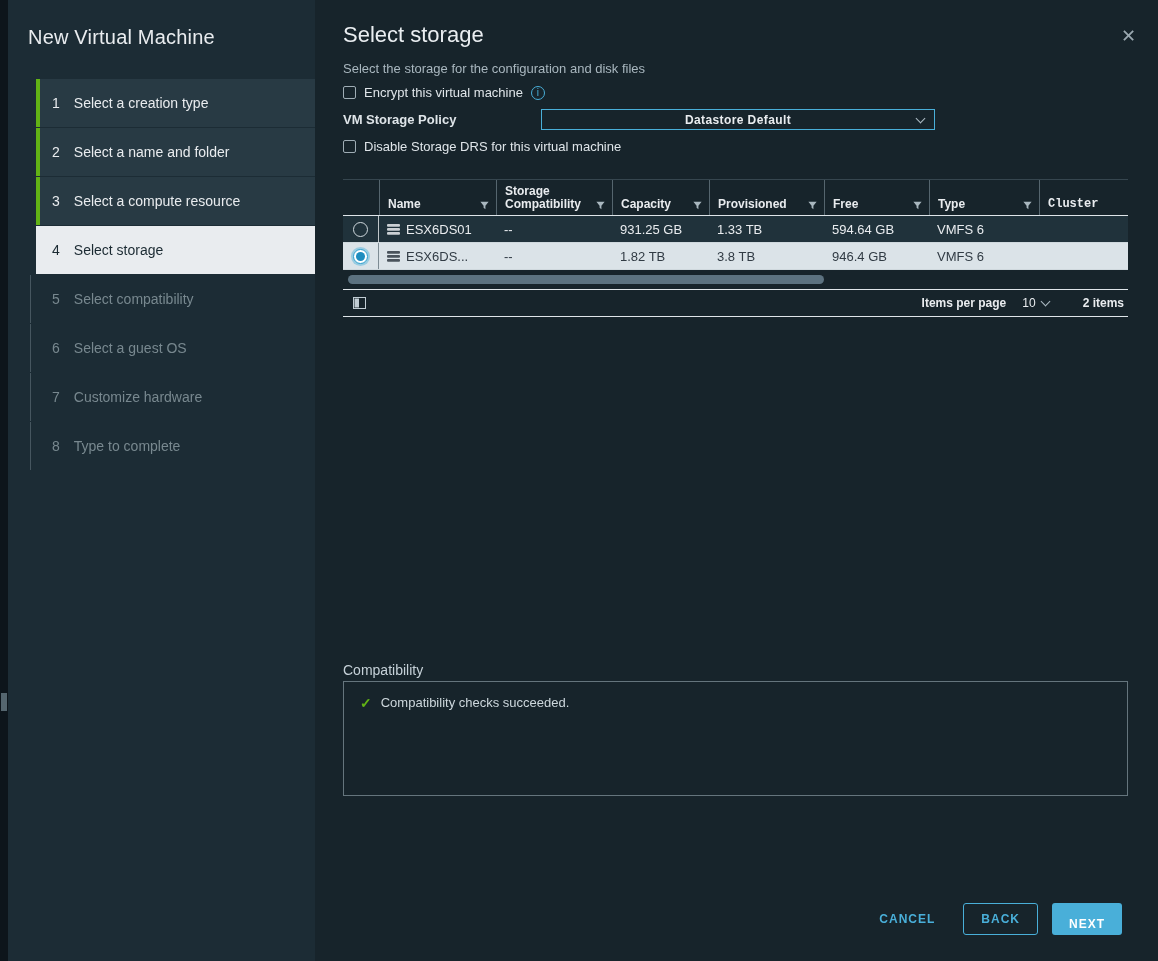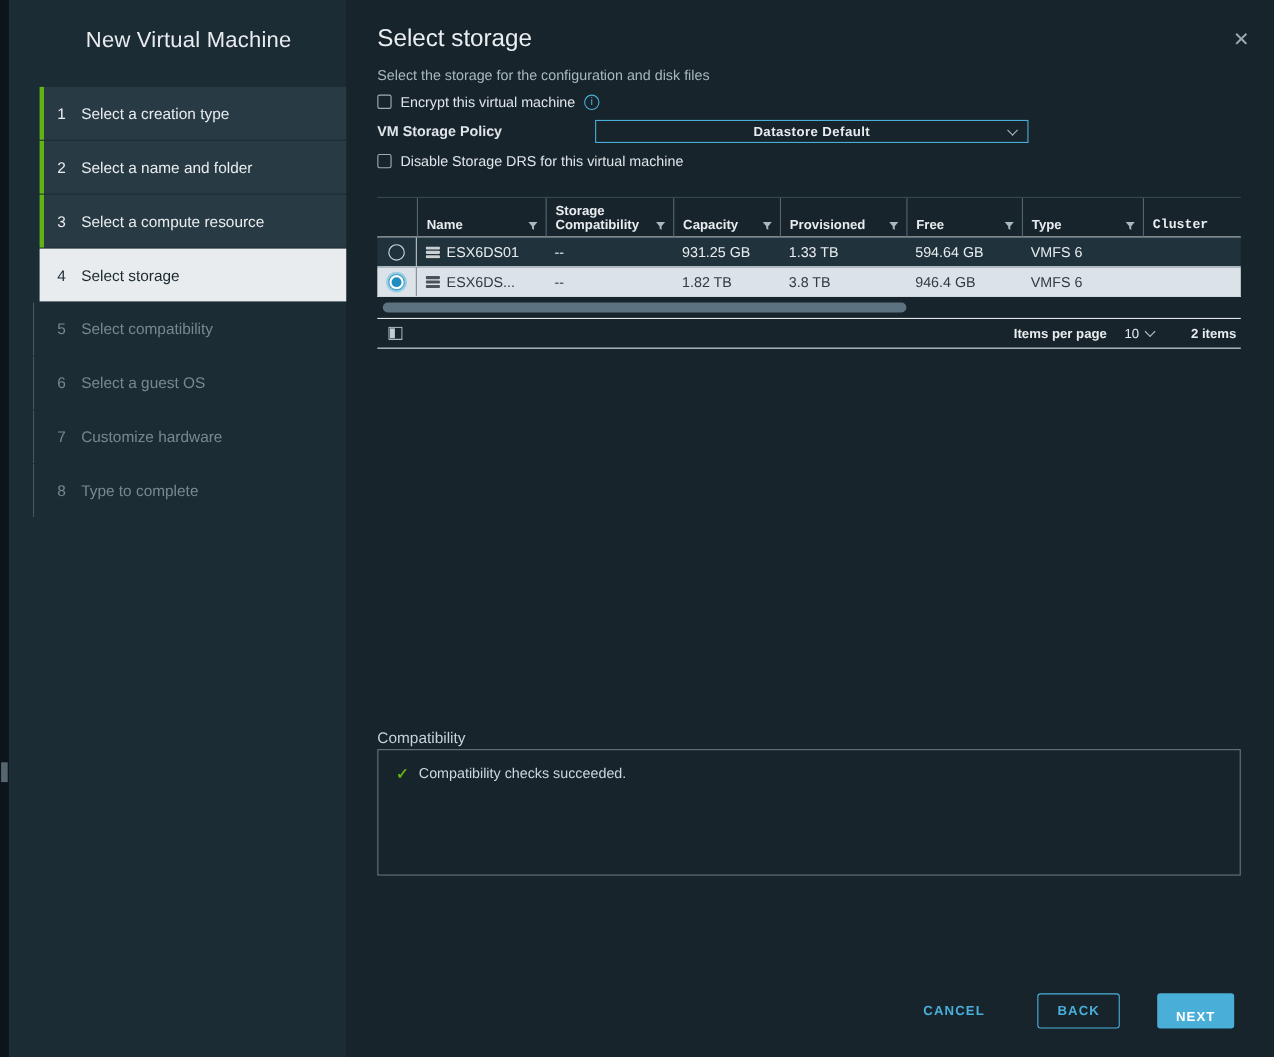--- a/index.html
+++ b/index.html
@@ -6,21 +6,21 @@
   html,body { width:1158px; height:961px; }
   body { font-family:"Liberation Sans", sans-serif; background:#17242b; color:#e9ecef; overflow:hidden; }
   .app { display:flex; width:1158px; height:961px; }
 
   
   .edge { width:8px; background:#0d151b; position:relative; flex:none; }
   .edge-thumb { position:absolute; left:1px; top:693px; width:6px; height:18px; background:#55666f; }
 
   
   .sidebar { width:307px; background:#1c2c35; padding-top:24px; flex:none; }
-  .sidebar h1 { font-size:20px; font-weight:400; color:#e9ecef; padding-left:20px; line-height:26px; letter-spacing:.2px;text-align:center; }
+  .sidebar h1 { font-size:20px; font-weight:400; color:#e9ecef; padding-left:20px; line-height:26px; letter-spacing:.2px; }
   .steps { margin-top:29px; }
   .step { height:48px; margin-bottom:1px; display:flex; align-items:center; font-size:14px; color:#e9ecef; cursor:default; }
   .step .num { margin-right:14px; }
   .step.done { margin-left:28px; border-left:4px solid #62b315; background:#283a44; padding-left:12px; }
   .step.active { margin-left:28px; background:#e9ecef; color:#1b2a32; padding-left:16px; }
   .step.todo { margin-left:22px; border-left:1px solid #46565f; padding-left:21px; color:#78888f; }
 
   
   .main { flex:1; position:relative; background:#17242b; padding:0 30px 0 28px; }
   .main-title { margin-top:22px; font-size:22px; font-weight:400; line-height:26px; color:#eaeef1; }
@@ -75,21 +75,21 @@
   .ipp-select .chev { margin-top:-3px; }
   .total-items { margin-left:34px; font-weight:700; margin-right:2px; }
 
   
   .compat-label { position:absolute; left:28px; top:662px; font-size:14px; color:#c6d1d8; }
   .compat-box { position:absolute; left:28px; right:30px; top:681px; height:115px; border:1px solid #65757d; padding:13px 16px; display:flex; gap:9px; align-items:flex-start; font-size:13px; color:#cdd7dc; }
   .check-icon { color:#62b315; font-size:14px; font-weight:700; line-height:16px; }
 
   
   .actions { position:absolute; right:36px; bottom:26px; display:flex; align-items:center; }
-  .btn { font-family:"Liberation Sans", sans-serif; font-size:12px; font-weight:700; letter-spacing:1px; cursor:pointer;margin-left:20px; }
+  .btn { font-family:"Liberation Sans", sans-serif; font-size:12px; font-weight:700; letter-spacing:1px; cursor:pointer; }
   .btn-cancel { color:#49afd9; background:none; border:none; margin-right:28px; }
   .btn-back { height:32px; padding:0 17px; border:1px solid #49afd9; color:#49afd9; background:transparent; border-radius:3px; margin-right:14px; }
   .btn-next { height:32px; padding:14px 17px; background:#49afd9; color:#fff; border:none; border-radius:3px; }
 </style>
 </head>
 <body>
 
 <div class="app">
 
   <div class="edge">

